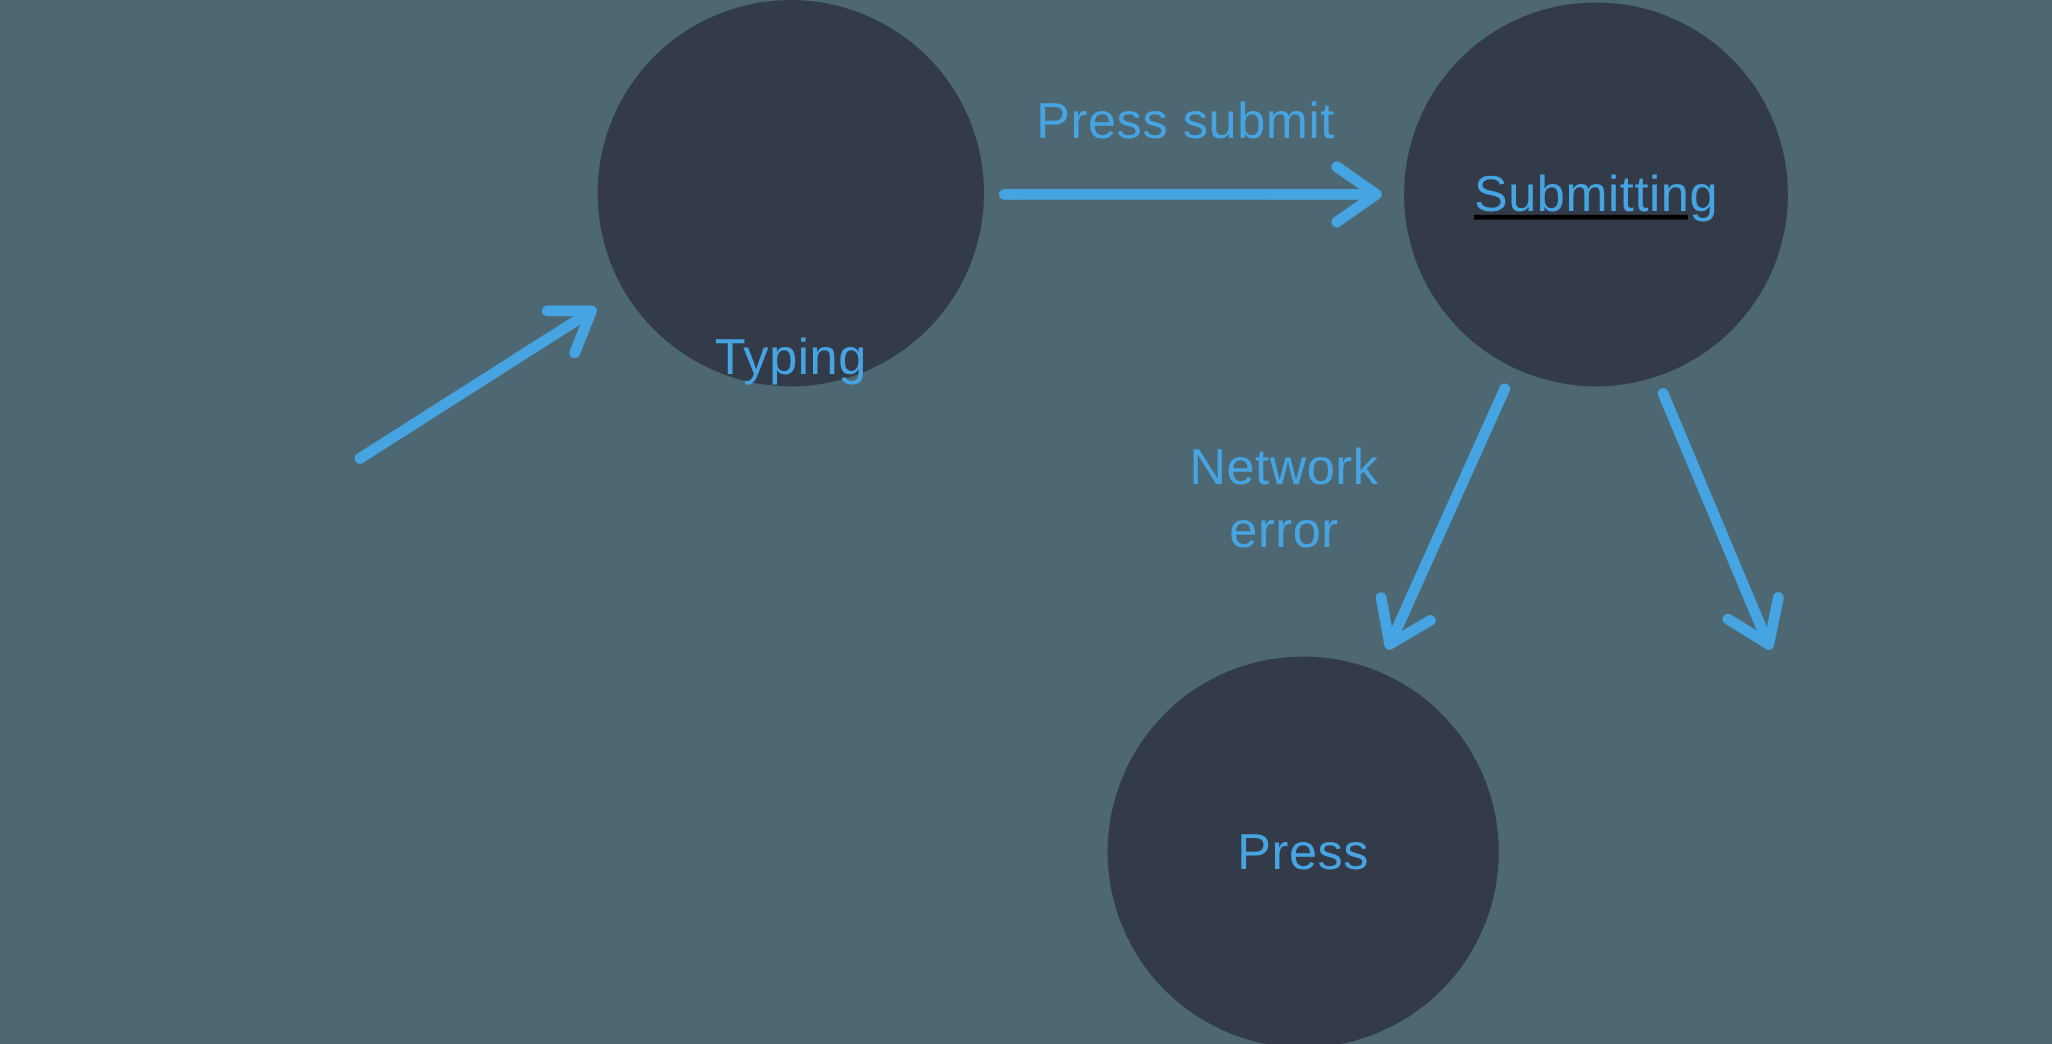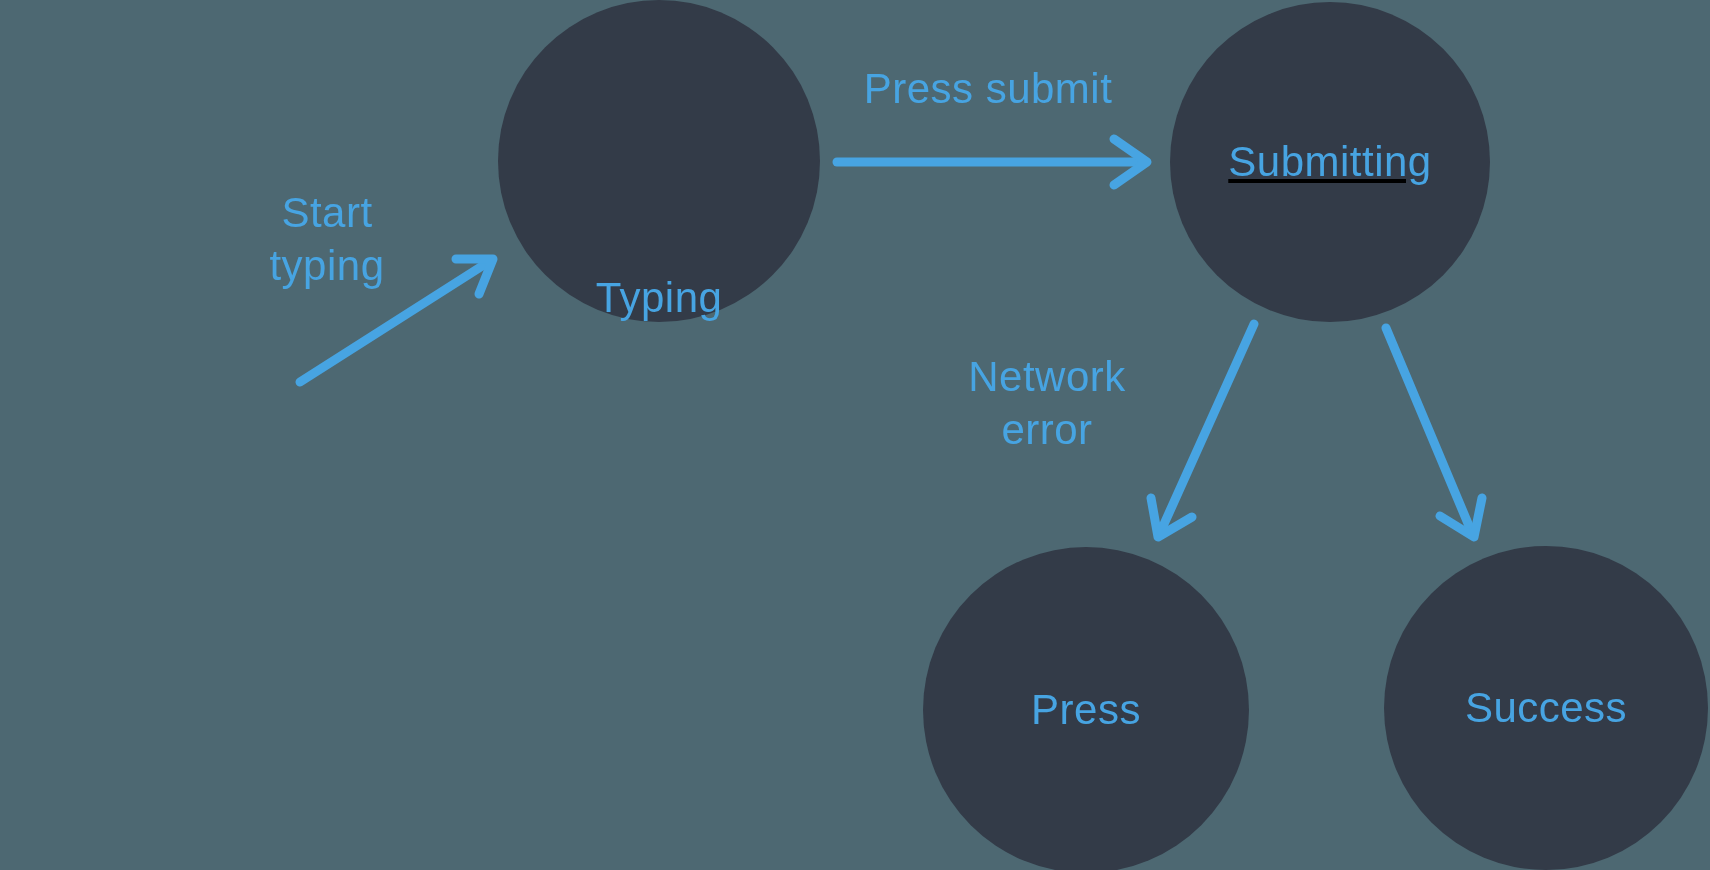--- a/index.html
+++ b/index.html
@@ -50,29 +50,30 @@
     white-space: nowrap;
   }
   .edge-label {
     position: absolute;
     color: var(--accent);
     font-size: 42px;
     line-height: 53px;
     letter-spacing: 0.5px;
     text-align: center;
     z-index: 3;
+    margin-top: 12px;
   }
   .node-empty      { left: 2px;    top: 340px; width: 322px; height: 322px; }
   .node-typing     { left: 498px;  top: 0px;   width: 322px; height: 322px; align-items: flex-end; }
   .node-submitting { left: 1170px; top: 2px;   width: 320px; height: 320px; text-decoration: underline; }
   .node-error      { left: 923px;  top: 547px; width: 326px; height: 326px; }
   .node-success    { left: 1384px; top: 546px; width: 324px; height: 324px; }
   .label-start-typing    { left: 227px;  top: 186px; width: 200px; }
   .label-press-submit    { left: 838px;  top: 62px;  width: 300px; }
-  .label-network-error   { left: 947px;  top: 350px; width: 200px; }
+  .label-network-error   { left: 970px;  top: 350px; width: 200px; }
   .label-network-success { left: 1428px; top: 348px; width: 240px; }
 </style>
 </head>
 <body>
 
 <div class="canvas">
 
   <svg class="edges-layer" width="1710" height="870" viewBox="0 0 1710 870" aria-hidden="true">
     <g>
       <line class="edge-stroke" x1="300" y1="382" x2="490" y2="261"></line>
@@ -98,24 +99,20 @@
   </div>
 
   <div class="node node-submitting">
     <span class="node-label">Submitting</span>
   </div>
 
   <div class="node node-error">
     <span class="node-label">Press</span>
   </div>
 
-  <div class="node node-success">
-    <span class="node-label">Success</span>
-  </div>
 
-  <div class="edge-label label-start-typing">Start typing</div>
 
   <div class="edge-label label-press-submit">Press submit</div>
 
   <div class="edge-label label-network-error">Network error</div>
 
 
 </div>
 
 </body></html>

